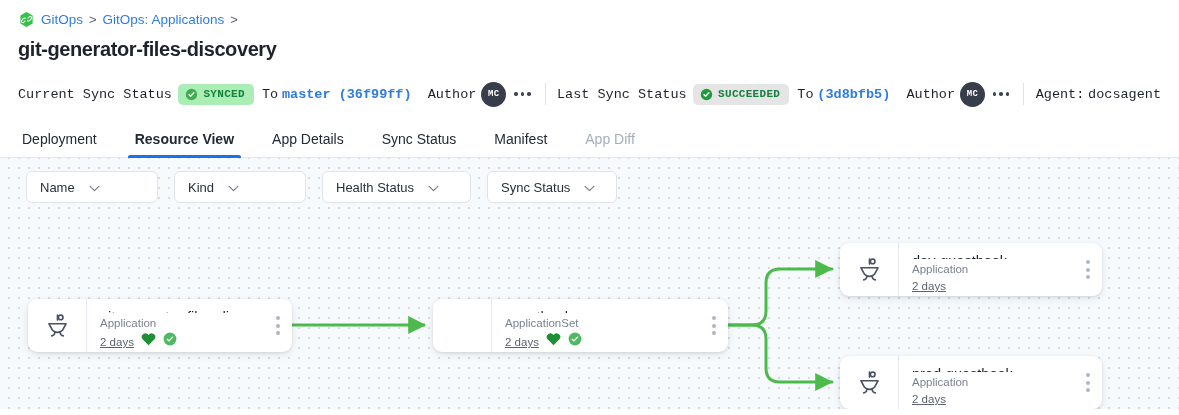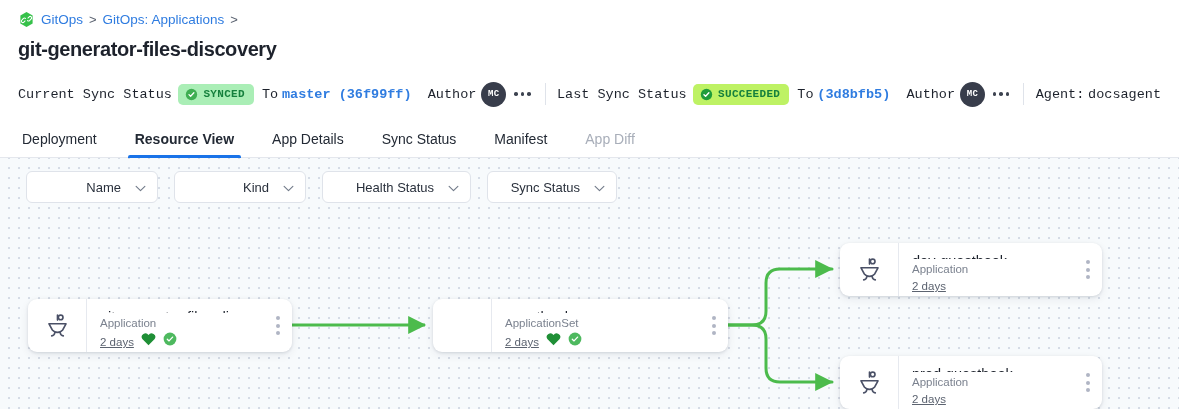--- a/index.html
+++ b/index.html
@@ -58,21 +58,21 @@
     align-items: center;
     gap: 5px;
     border-radius: 5px;
     padding: 4px 9px 4px 7px;
     font-size: 11px;
     font-weight: 700;
     letter-spacing: 0.3px;
     white-space: nowrap;
   }
   .badge.synced { background: #aaeeb6; color: #15803d; }
-  .badge.succeeded { background: #bef264; color: #15803d; }
+  .badge.succeeded { background: #e5e5e5; color: #15803d; }
   .badge svg { display: block; }
   .st-to { color: #1d222c; font-size: 13.5px; }
   .st-ref {
     color: #2f7ce0;
     font-weight: 700;
     font-size: 13.5px;
     text-decoration: none;
     white-space: nowrap;
   }
   .avatar {
@@ -137,21 +137,21 @@
   .filters {
     position: absolute;
     top: 13px; left: 26px;
     display: flex;
     gap: 16px;
     z-index: 6;
   }
   .filter {
     display: flex;
     align-items: center;
-    justify-content: flex-end;
+    justify-content: flex-start;
     height: 32px;
     background: #ffffff;
     border: 1px solid #dfe3ea;
     border-radius: 6px;
     padding: 0 11px 0 13px;
     font-size: 13px;
     color: #29303c;
     cursor: pointer;
     white-space: nowrap;
     gap: 14px;

